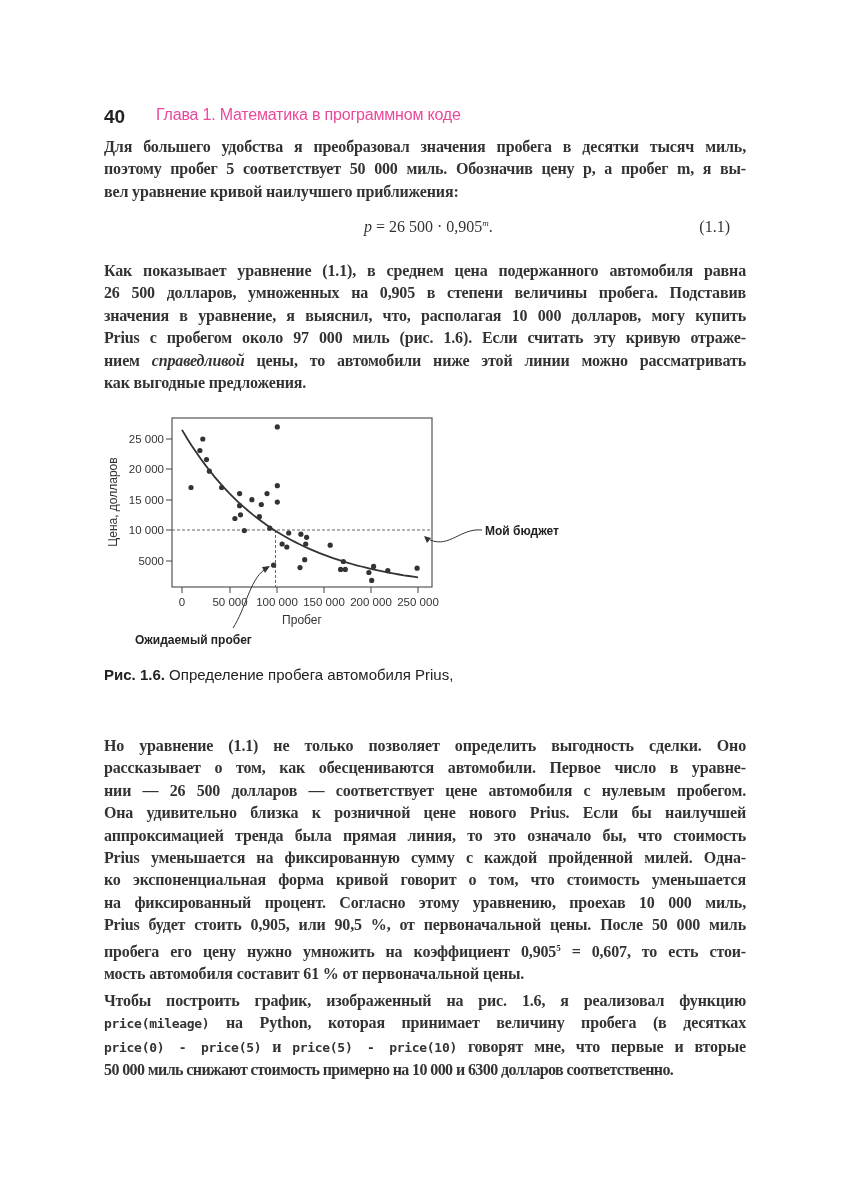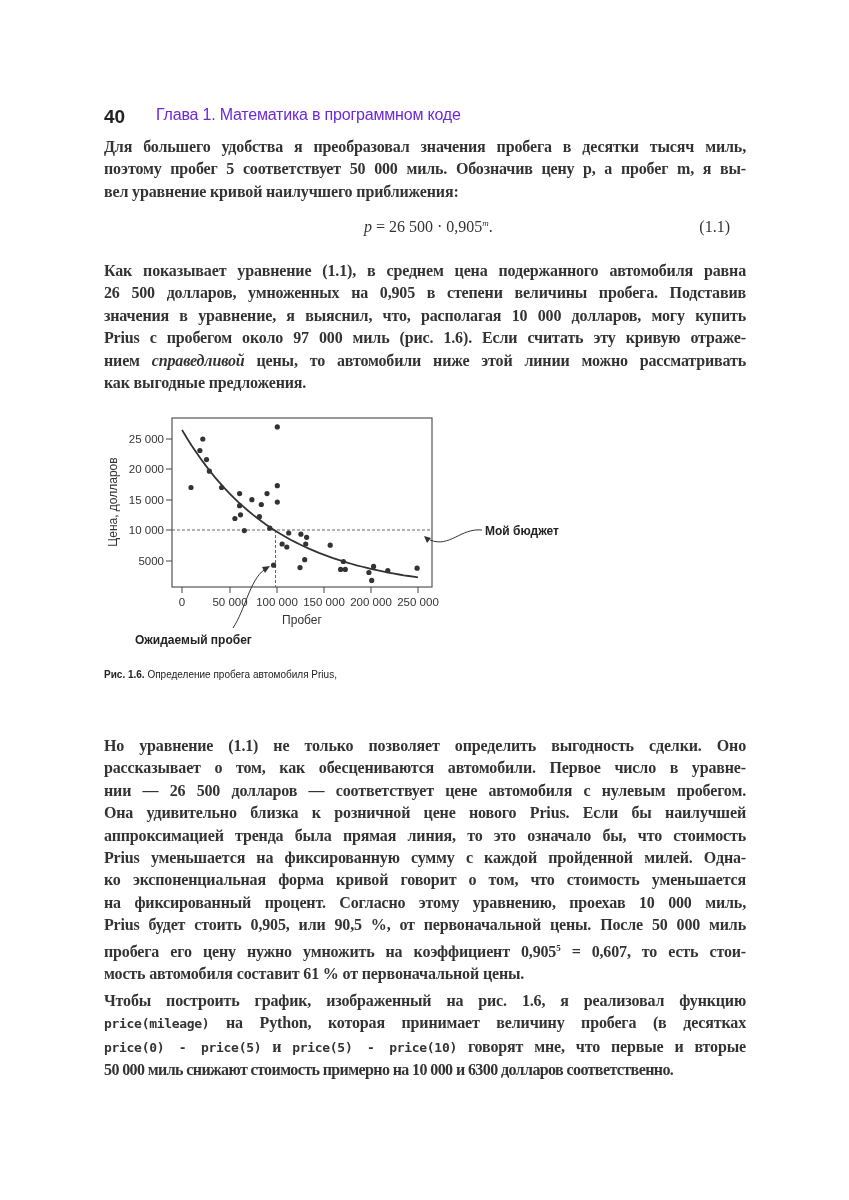--- a/index.html
+++ b/index.html
@@ -1,32 +1,32 @@
 <!DOCTYPE html>
 <html><head>
 <meta charset="utf-8">
 <style>
   html, body { margin: 0; padding: 0; }
   body { width: 849px; height: 1200px; background: #ffffff; position: relative; overflow: hidden; color: #2a2a2a; }
   .header { position: absolute; left: 104px; top: 70px; display: flex; align-items: flex-start; margin-top: 36px; }
   .page-num { font-family: "Liberation Sans", sans-serif; font-weight: bold; font-size: 19px; color: #222; width: 52px; }
-  .running-title { font-family: "Liberation Sans", sans-serif; font-size: 16px; color: #6d28d9; letter-spacing: -0.2px; }
+  .running-title { font-family: "Liberation Sans", sans-serif; font-size: 16px; color: #ec4899; letter-spacing: -0.2px; }
   .para { position: absolute; left: 104px; width: 642px; font-family: "Liberation Serif", serif; font-size: 16px; line-height: 22.4px; color: #333; text-align: justify; letter-spacing: -0.15px; }
   .para .line { display: block; text-align: justify; text-align-last: justify; white-space: nowrap; font-weight: bold; }
   .para .line.last { text-align-last: left; }
   .para em { font-style: italic; }
   .code { font-family: "DejaVu Sans Mono", monospace; font-size: 13px; letter-spacing: -0.3px; }
   .equation { position: absolute; left: 104px; top: 218px; width: 642px; height: 24px; font-family: "Liberation Serif", serif; font-size: 16px; color: #333; text-decoration: underline; }
   .equation .eq-body { position: absolute; left: 260px; }
   .equation .eq-num { position: absolute; right: 16px; }
   .equation i { font-style: italic; }
   sup { font-size: 9px; vertical-align: 6px; }
   .figure { position: absolute; left: 95px; top: 410px; width: 480px; height: 240px; }
   .figure svg text { font-family: "Liberation Sans", sans-serif; }
-  .caption { position: absolute; left: 104px; top: 664px; font-family: "Liberation Sans", sans-serif; font-size: 10px; line-height: 21px; color: #222; }
+  .caption { position: absolute; left: 104px; top: 664px; font-family: "Liberation Sans", sans-serif; font-size: 15px; line-height: 21px; color: #222; }
   .caption b { font-weight: bold; }
 </style>
 </head>
 <body>
 
 <div class="header">
   <span class="page-num">40</span>
   <span class="running-title">Глава 1. Математика в программном коде</span>
 </div>
 

